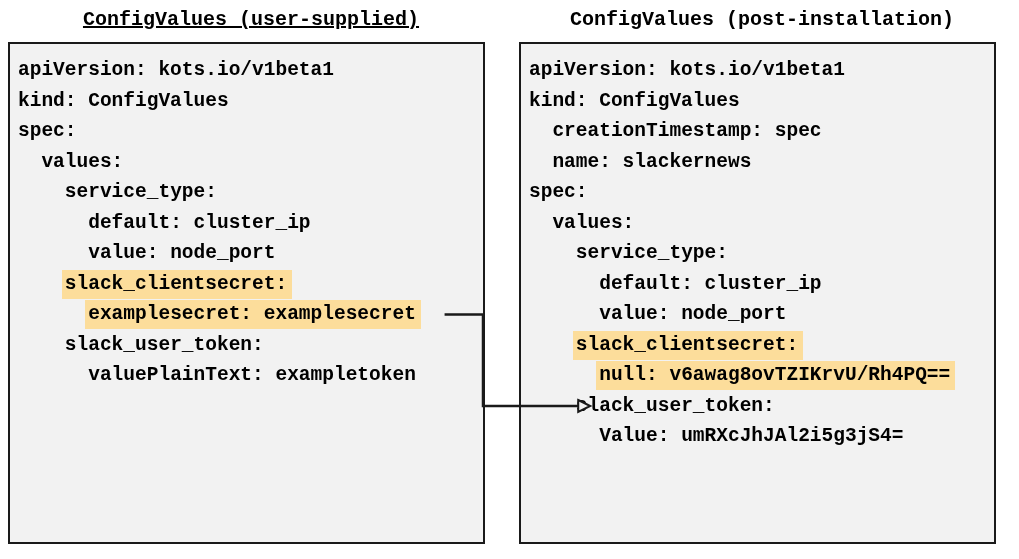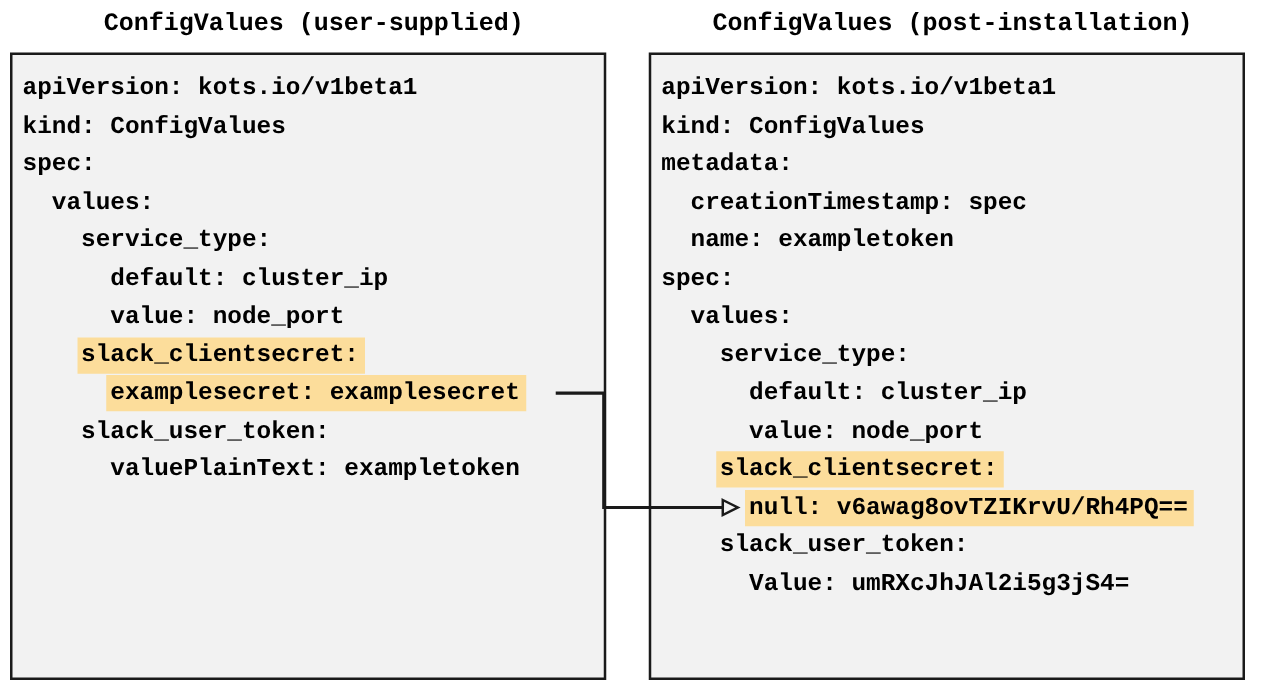--- a/index.html
+++ b/index.html
@@ -21,21 +21,21 @@
   .panel-title {
     position: absolute;
     top: 8px;
     height: 28px;
     text-align: center;
     font-weight: bold;
     font-size: 20px;
     color: #000;
     white-space: pre;
   }
-  .panel-title.left  { left: 8px;   width: 486px; }
+  .panel-title.left  { left: 8px;   width: 486px; text-decoration: underline; }
   .panel-title.right { left: 519px; width: 486px; text-align: center; }
   .panel {
     position: absolute;
     top: 42px;
     height: 502px;
     width: 477px;
     background: var(--panel-bg);
     border: 2px solid var(--border);
     padding: 11px 6px 0 8px;
     overflow: hidden;
@@ -80,23 +80,22 @@
       <div class="code-line">      <span class="">value: node_port</span></div>
       <div class="code-line">    <span class="hl">slack_clientsecret:</span></div>
       <div class="code-line">      <span class="hl">examplesecret: examplesecret</span></div>
       <div class="code-line">    <span class="">slack_user_token:</span></div>
       <div class="code-line">      <span class="">valuePlainText: exampletoken</span></div>
     </div>
 
   <div class="panel right">
       <div class="code-line"><span class="">apiVersion: kots.io/v1beta1</span></div>
       <div class="code-line"><span class="">kind: ConfigValues</span></div>
-      <div class="code-line"><span class="">metadata:</span></div>
       <div class="code-line">  <span class="">creationTimestamp: spec</span></div>
-      <div class="code-line">  <span class="">name: exampletoken</span></div>
+      <div class="code-line">  <span class="">name: slackernews</span></div>
       <div class="code-line"><span class="">spec:</span></div>
       <div class="code-line">  <span class="">values:</span></div>
       <div class="code-line">    <span class="">service_type:</span></div>
       <div class="code-line">      <span class="">default: cluster_ip</span></div>
       <div class="code-line">      <span class="">value: node_port</span></div>
       <div class="code-line">    <span class="hl">slack_clientsecret:</span></div>
       <div class="code-line">      <span class="hl">null: v6awag8ovTZIKrvU/Rh4PQ==</span></div>
       <div class="code-line">    <span class="">slack_user_token:</span></div>
       <div class="code-line">      <span class="">Value: umRXcJhJAl2i5g3jS4=</span></div>
     </div>

